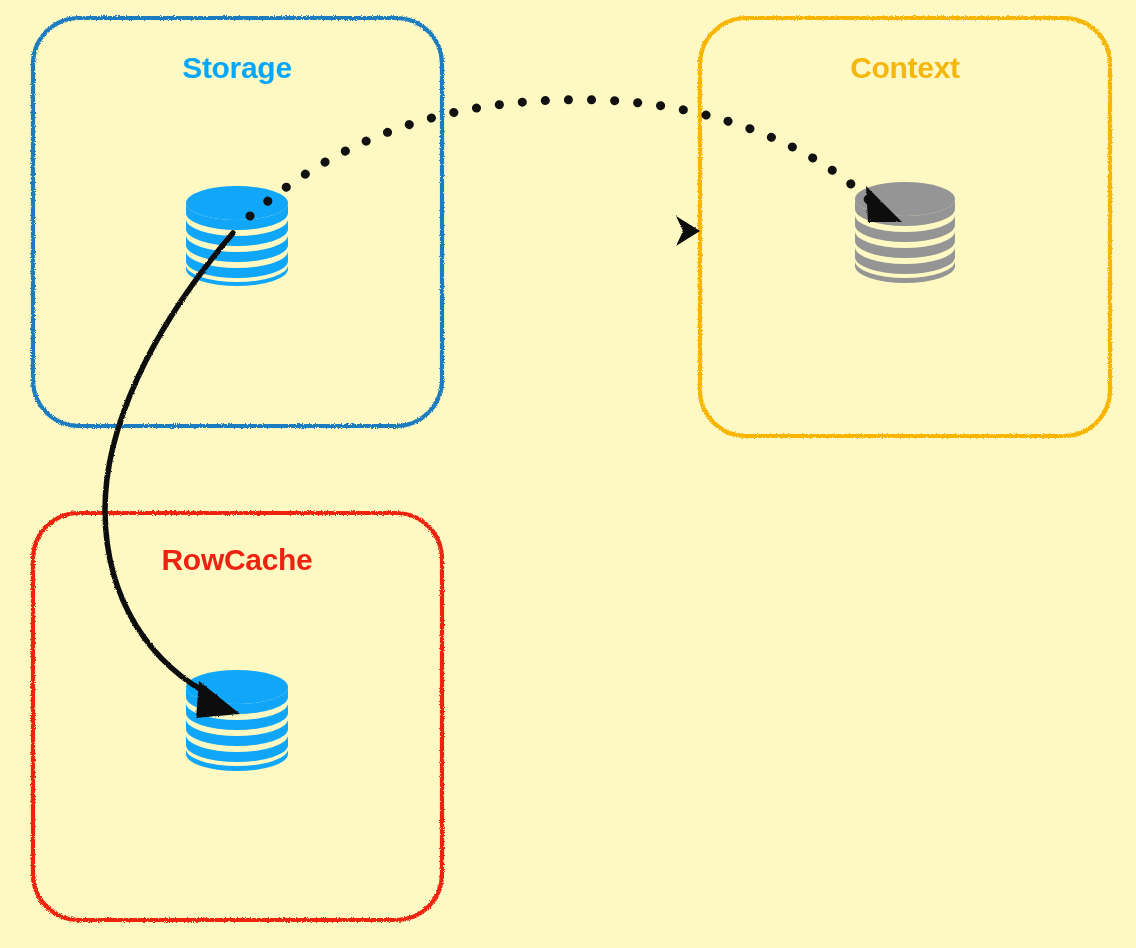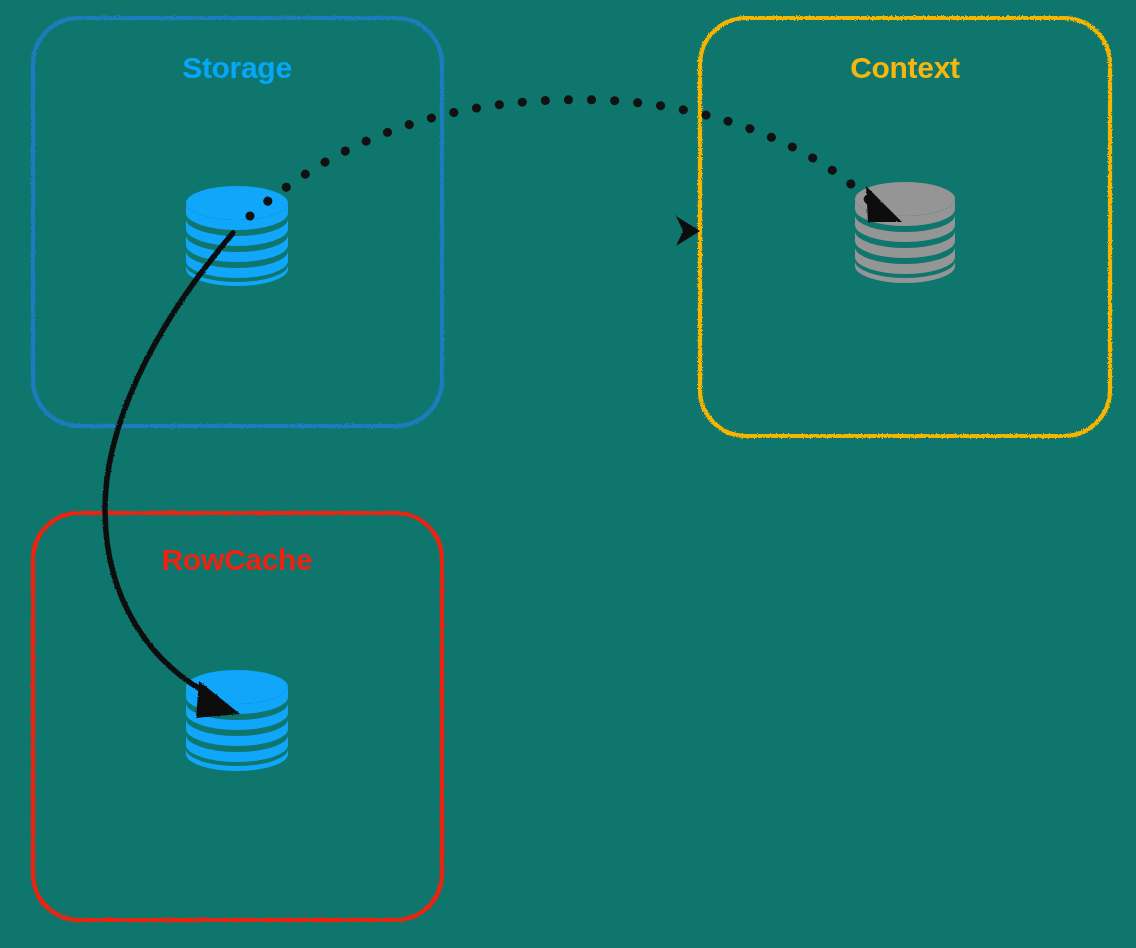--- a/index.html
+++ b/index.html
@@ -7,21 +7,21 @@
     padding: 0;
     background: #ffffff;
   }
   body {
     font-family: "Liberation Sans", sans-serif;
   }
   #canvas {
     position: relative;
     width: 1136px;
     height: 948px;
-    background: #0f766e;
+    background: #fef9c3;
     overflow: hidden;
   }
   #diagram-svg {
     position: absolute;
     left: 0;
     top: 0;
     width: 1136px;
     height: 948px;
   }
   .group-label {

